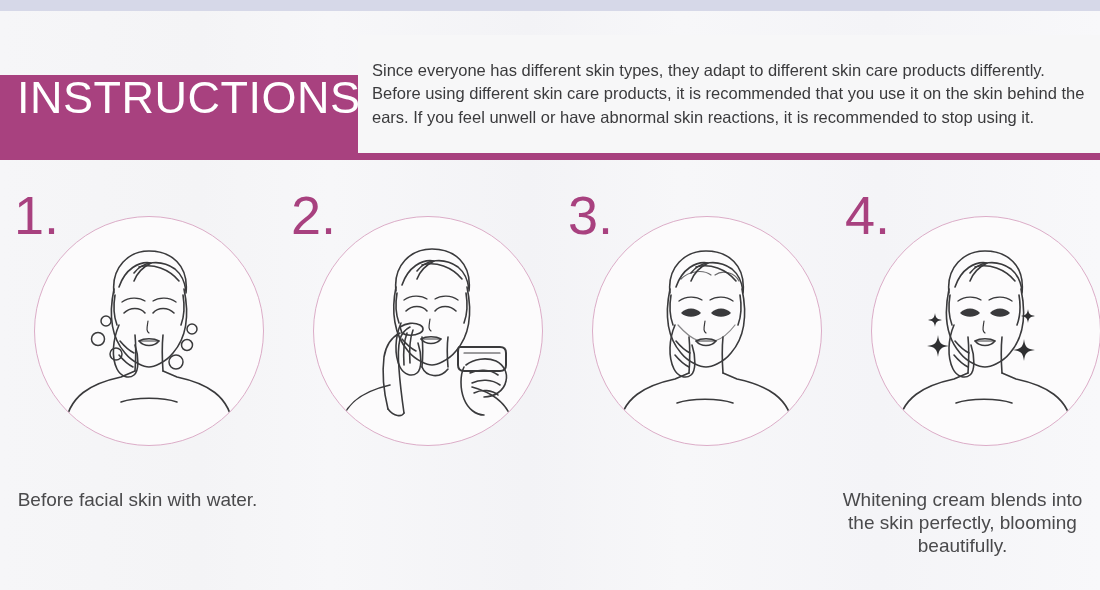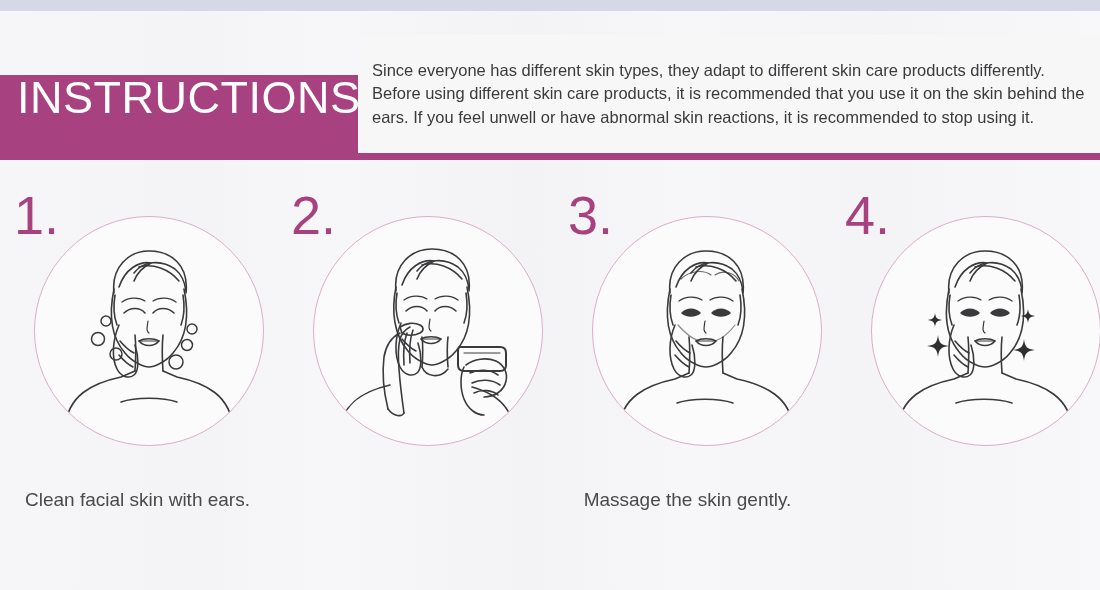--- a/index.html
+++ b/index.html
@@ -178,21 +178,21 @@
           <g fill="none" stroke="#3a3a3c" stroke-width="1.5">
             <circle cx="71" cy="104" r="5"></circle>
             <circle cx="63" cy="122" r="6.5"></circle>
             <circle cx="81" cy="137" r="6"></circle>
             <circle cx="157" cy="112" r="5"></circle>
             <circle cx="152" cy="128" r="5.5"></circle>
             <circle cx="141" cy="145" r="7"></circle>
           </g>
         </svg>
       </div>
-      <div class="caption">Clean facial skin with ears.</div>
+      <div class="caption">Before facial skin with water.</div>
     </div>
 
     <div class="step step2">
       <div class="step-num">2.</div>
       <div class="circle">
         <svg viewBox="0 0 228 228" xmlns="http://www.w3.org/2000/svg">
           <g fill="none" stroke="#3a3a3c" stroke-width="1.6" stroke-linecap="round" stroke-linejoin="round">
 
             <path d="M26 214 C28 186, 50 174, 76 168"></path>
             <path d="M200 214 C198 188, 180 176, 158 170"></path>
@@ -280,21 +280,20 @@
             <path d="M103 124 C108 121, 118 121, 123 124 C118 130, 108 130, 103 124"></path>
             <path d="M103 124 L123 124" stroke-width="1"></path>
 
             <path d="M88 62 C96 54, 110 52, 118 58" stroke-width="1.2" opacity=".75"></path>
             <path d="M122 58 C130 52, 142 56, 146 64" stroke-width="1.2" opacity=".75"></path>
             <path d="M85 108 C92 116, 100 122, 106 124" stroke-width="1.2" opacity=".6"></path>
             <path d="M142 108 C136 116, 128 122, 122 124" stroke-width="1.2" opacity=".6"></path>
           </g>
         </svg>
       </div>
-      <div class="caption">Massage the skin gently.</div>
     </div>
 
     <div class="step step4">
       <div class="step-num">4.</div>
       <div class="circle">
         <svg viewBox="0 0 228 228" xmlns="http://www.w3.org/2000/svg">
           <g fill="none" stroke="#3a3a3c" stroke-width="1.6" stroke-linecap="round" stroke-linejoin="round">
             <path d="M26 212 C28 180, 54 168, 82 162 L96 156"></path>
             <path d="M200 212 C198 180, 172 168, 144 162 L130 156"></path>
             <path d="M84 186 C98 181, 126 181, 140 186"></path>
@@ -326,16 +325,17 @@
                      C65 132, 63 130, 55 129 C63 128, 65 126, 66 118 Z"></path>
             <path d="M63 96 C63.7 101, 65 102, 70 103 C65 104, 63.7 105, 63 110
                      C62.3 105, 61 104, 56 103 C61 102, 62.3 101, 63 96 Z"></path>
             <path d="M152 122 C153 130, 155 132, 163 133 C155 134, 153 136, 152 144
                      C151 136, 149 134, 141 133 C149 132, 151 130, 152 122 Z"></path>
             <path d="M156 92 C156.7 97, 158 98, 163 99 C158 100, 156.7 101, 156 106
                      C155.3 101, 154 100, 149 99 C154 98, 155.3 97, 156 92 Z"></path>
           </g>
         </svg>
       </div>
+      <div class="caption">Whitening cream blends into the skin perfectly, blooming beautifully.</div>
     </div>
 
   </div>
 </div>
 
 </body></html>

